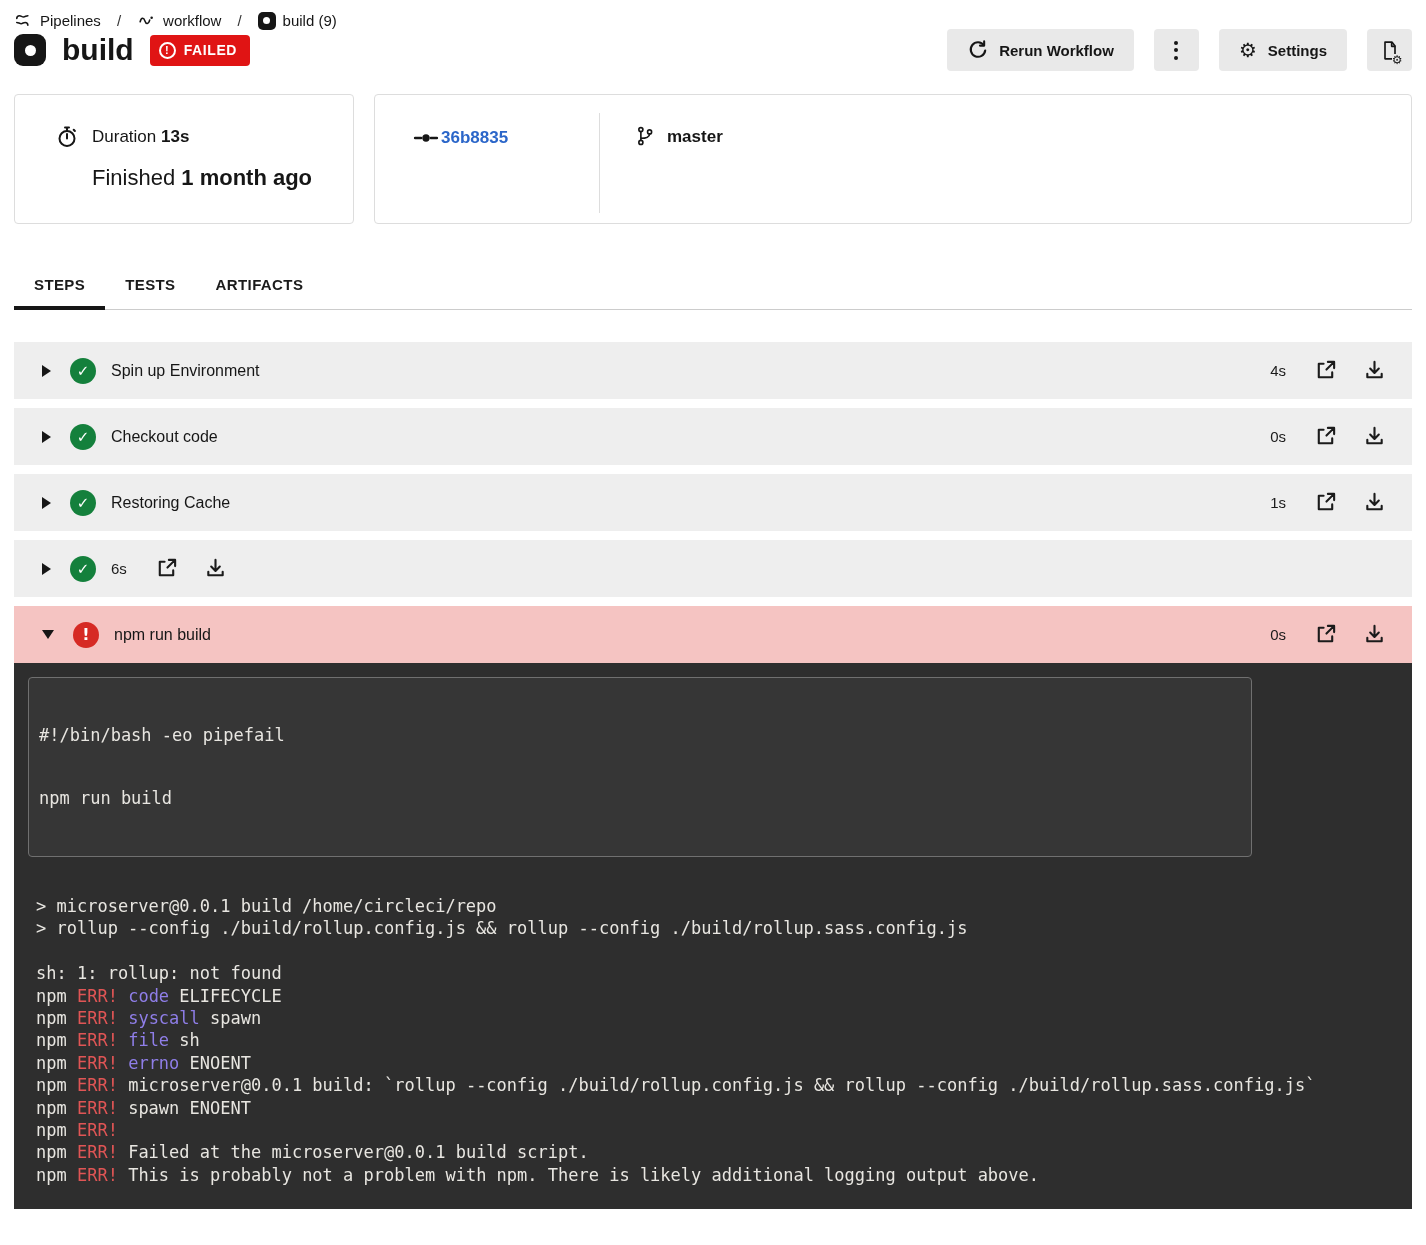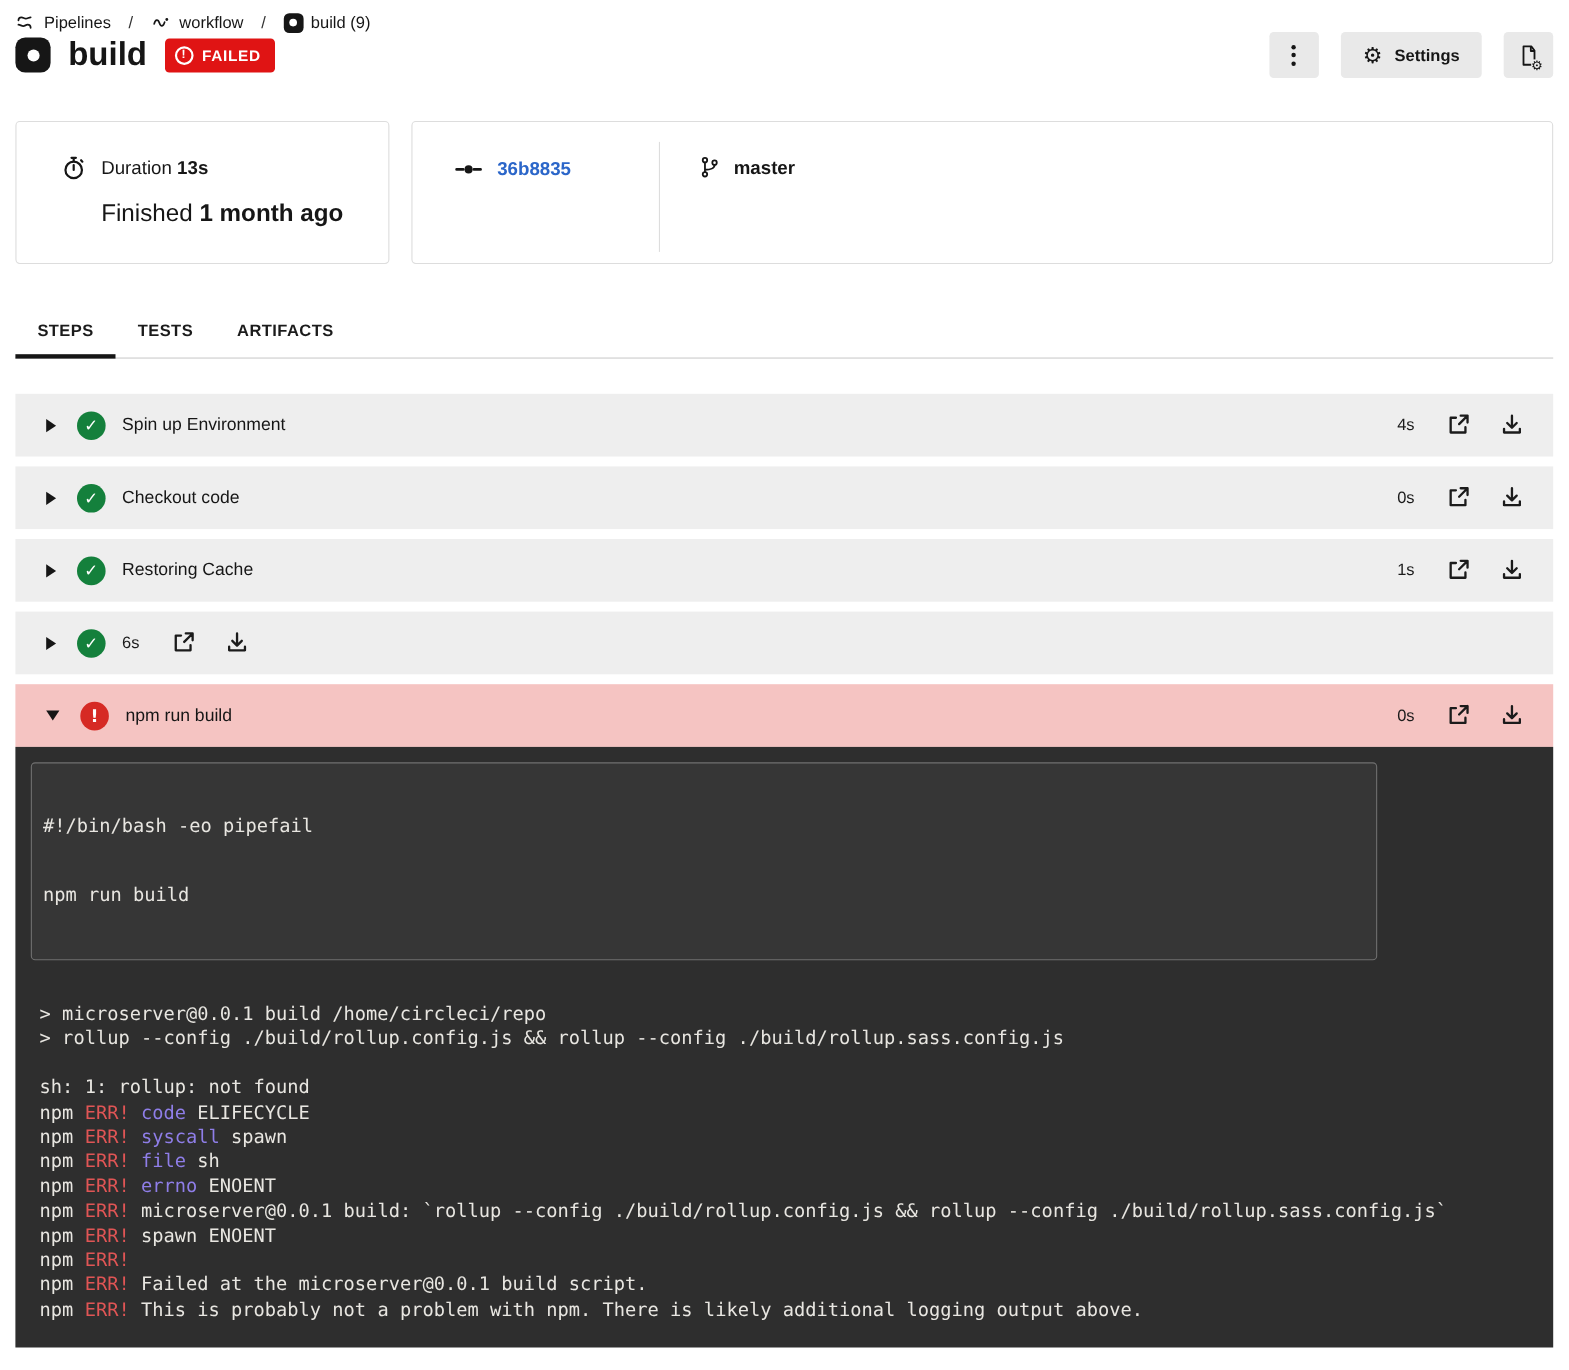--- a/index.html
+++ b/index.html
@@ -37,28 +37,28 @@
        font-size:15px;font-weight:bold;color:#161616;display:flex;align-items:center;gap:11px;cursor:pointer}
   .btn.icon-btn{width:45px;padding:0;justify-content:center}
   .btn svg{width:21px;height:21px;display:block}
   .gear-glyph{font-family:"DejaVu Sans",sans-serif;font-size:20px;font-weight:normal;line-height:1}
   .kebab{display:flex;flex-direction:column;gap:3.5px}
   .kebab i{width:4px;height:4px;border-radius:50%;background:#161616}
   .filegear{position:relative;display:flex}
   .filegear .mini{position:absolute;right:-3px;bottom:-4px;font-family:"DejaVu Sans",sans-serif;font-size:12px;line-height:1;background:#e9e9e9}
 
   
-  .cards{display:flex;gap:20px;margin-top:36px}
+  .cards{display:flex;gap:20px;margin-top:20px}
   .card{border:1px solid #ddd;border-radius:4px;height:130px}
   .card.duration{width:340px;padding:30px 0 0 40px}
   .dur-line1{display:flex;align-items:center;gap:13px;font-size:17px}
   .dur-line1 svg{width:24px;height:24px}
   .dur-line2{margin:16px 0 0 37px;font-size:22px}
   .card.commit{flex:1;display:flex;align-items:flex-start;padding:30px 0 0 38px}
-  .commit-left{display:flex;align-items:center;gap:13px;width:152px}
+  .commit-left{display:flex;align-items:center;gap:2px;width:152px}
   .commit-left svg{width:26px;height:26px}
   .commit-link{color:var(--link-blue);font-weight:bold;font-size:17px;text-decoration:none;cursor:pointer}
   .v-divider{width:1px;background:#ddd;height:100px;margin:-12px 34px 0 34px}
   .branch-wrap{display:flex;align-items:flex-end;gap:11px;font-weight:bold;font-size:17px}
   .branch-wrap svg{width:22px;height:22px}
 
   
   .tabs{display:flex;margin-top:36px;border-bottom:1px solid #ccc}
   .tab{padding:0 20px;height:49px;display:flex;align-items:center;font-size:15px;font-weight:bold;
        letter-spacing:.4px;position:relative;cursor:pointer;color:#1b1b1b}
@@ -128,20 +128,29 @@
   <header class="title-row">
     <div class="title-left">
       <span class="job-icon-lg"></span>
       <h1>build</h1>
       <span class="badge">
         <span class="badge-ic">!</span>
         <span>FAILED</span>
       </span>
     </div>
     <div class="title-actions">
+      <button class="btn">
+        <span>
+            <svg viewBox="0 0 24 24" fill="none" stroke="#161616" stroke-width="2.4" stroke-linecap="round" stroke-linejoin="round">
+              <path d="M19.3 6A8.3 8.3 0 1 0 20.8 12"></path>
+              <path d="M19.6 1.6v4.8h-4.8"></path>
+            </svg>
+          </span>
+        <span>Rerun Workflow</span>
+      </button>
       <button class="btn icon-btn">
         <span class="kebab">
             <i></i>
             <i></i>
             <i></i>
           </span>
       </button>
       <button class="btn">
         <span class="gear-glyph">⚙</span>
         <span>Settings</span>

